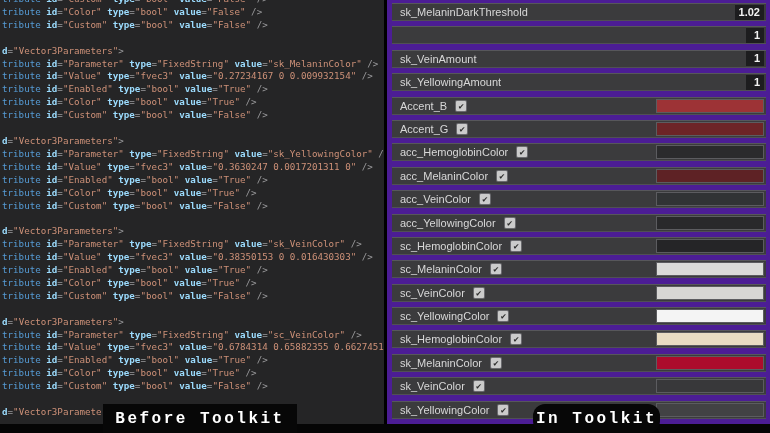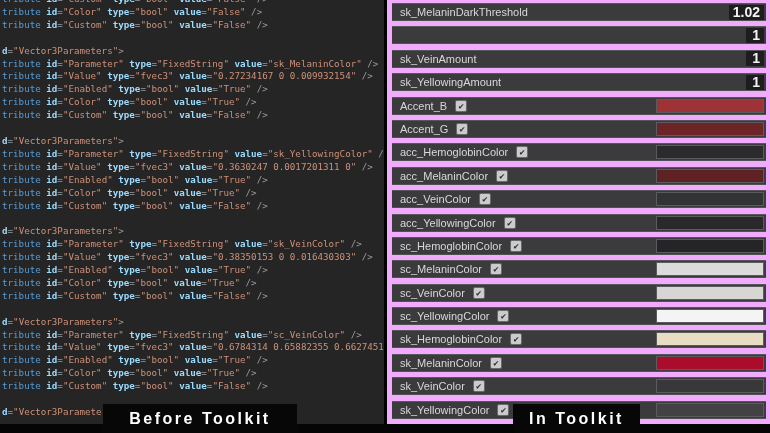--- a/index.html
+++ b/index.html
@@ -10,34 +10,34 @@
   #code-lines{padding:2px 0 0 2px;}
   .code-line{font-size:9.2px;line-height:12.9px;white-space:pre;color:#d4d4d4;}
   .code-line.clip-top{margin-top:-9px;}
   .tok-tag{color:#569cd6;}
   .tok-attr{color:#9cdcfe;font-weight:600;}
   .tok-str{color:#ce9178;}
   .tok-pun{color:#9b9b9d;}
   .tok-pln{color:#d4d4d4;}
 
   
-  .toolkit-panel{position:absolute;left:384px;top:0;width:386px;height:424px;background:#f0abfc;border-left:3px solid #000;box-sizing:border-box;padding:3px 4px 0 5px;}
+  .toolkit-panel{position:absolute;left:384px;top:0;width:386px;height:424px;background:#4c1d95;border-left:3px solid #000;box-sizing:border-box;padding:3px 4px 0 5px;}
   #toolkit-rows{display:flex;flex-direction:column;gap:5.4px;}
   .param-row{height:18px;box-sizing:border-box;background:#3b3b3d;border-top:1px solid #57575b;border-bottom:1px solid #505054;display:flex;align-items:center;padding:0 2px 0 8px;}
   .row-label{font-family:"Liberation Sans",sans-serif;font-size:11px;color:#d8d8d8;white-space:nowrap;}
   .checkbox{width:10px;height:10px;background:#cbcbcb;margin-left:9px;display:flex;align-items:center;justify-content:center;font-size:9px;line-height:10px;color:#2b2b2b;border-radius:1px;box-shadow:0 0 0 1px #6a6a6e;}
   .spacer{flex:1;}
-  .value-box{background:#1d1d1f;color:#f2f2f2;font-family:"Liberation Sans",sans-serif;font-size:14px;font-weight:600;padding:0 4px;min-width:10px;text-align:right;height:15px;line-height:15px;}
+  .value-box{background:#1d1d1f;color:#f2f2f2;font-family:"Liberation Sans",sans-serif;font-size:11px;font-weight:600;padding:0 4px;min-width:10px;text-align:right;height:15px;line-height:15px;}
   .swatch{width:106px;height:12px;border:1px solid #5c5c60;}
 
   
   .bottom-bar{position:absolute;left:0;top:424px;width:770px;height:9px;background:#050505;z-index:3;}
-  .overlay{position:absolute;top:404px;height:29px;background:#070707;color:#fff;font-family:Liberation Sans, sans-serif;font-weight:700;font-size:16px;letter-spacing:2.5px;display:flex;align-items:center;justify-content:center;z-index:5;white-space:nowrap;}
+  .overlay{position:absolute;top:404px;height:29px;background:#070707;color:#fff;font-family:Liberation Mono, monospace;font-weight:700;font-size:16px;letter-spacing:2.5px;display:flex;align-items:center;justify-content:center;z-index:5;white-space:nowrap;}
   .overlay.before{left:103px;width:194px;}
-  .overlay.in{left:513px;width:127px;}
+  .overlay.in{left:533px;width:127px;border-radius:12px;}
 </style>
 </head>
 <body>
 
 <div class="stage">
 
   <div class="code-panel">
     <div id="code-lines">
         <div class="code-line clip-top"><span class="tok-tag">tribute</span><span class="tok-pln"> </span><span class="tok-attr">id</span><span class="tok-pun">=</span><span class="tok-str">"Custom"</span><span class="tok-pln"> </span><span class="tok-attr">type</span><span class="tok-pun">=</span><span class="tok-str">"bool"</span><span class="tok-pln"> </span><span class="tok-attr">value</span><span class="tok-pun">=</span><span class="tok-str">"False"</span><span class="tok-pun"> /&gt;</span></div>
         <div class="code-line"><span class="tok-tag">tribute</span><span class="tok-pln"> </span><span class="tok-attr">id</span><span class="tok-pun">=</span><span class="tok-str">"Color"</span><span class="tok-pln"> </span><span class="tok-attr">type</span><span class="tok-pun">=</span><span class="tok-str">"bool"</span><span class="tok-pln"> </span><span class="tok-attr">value</span><span class="tok-pun">=</span><span class="tok-str">"False"</span><span class="tok-pun"> /&gt;</span></div>

